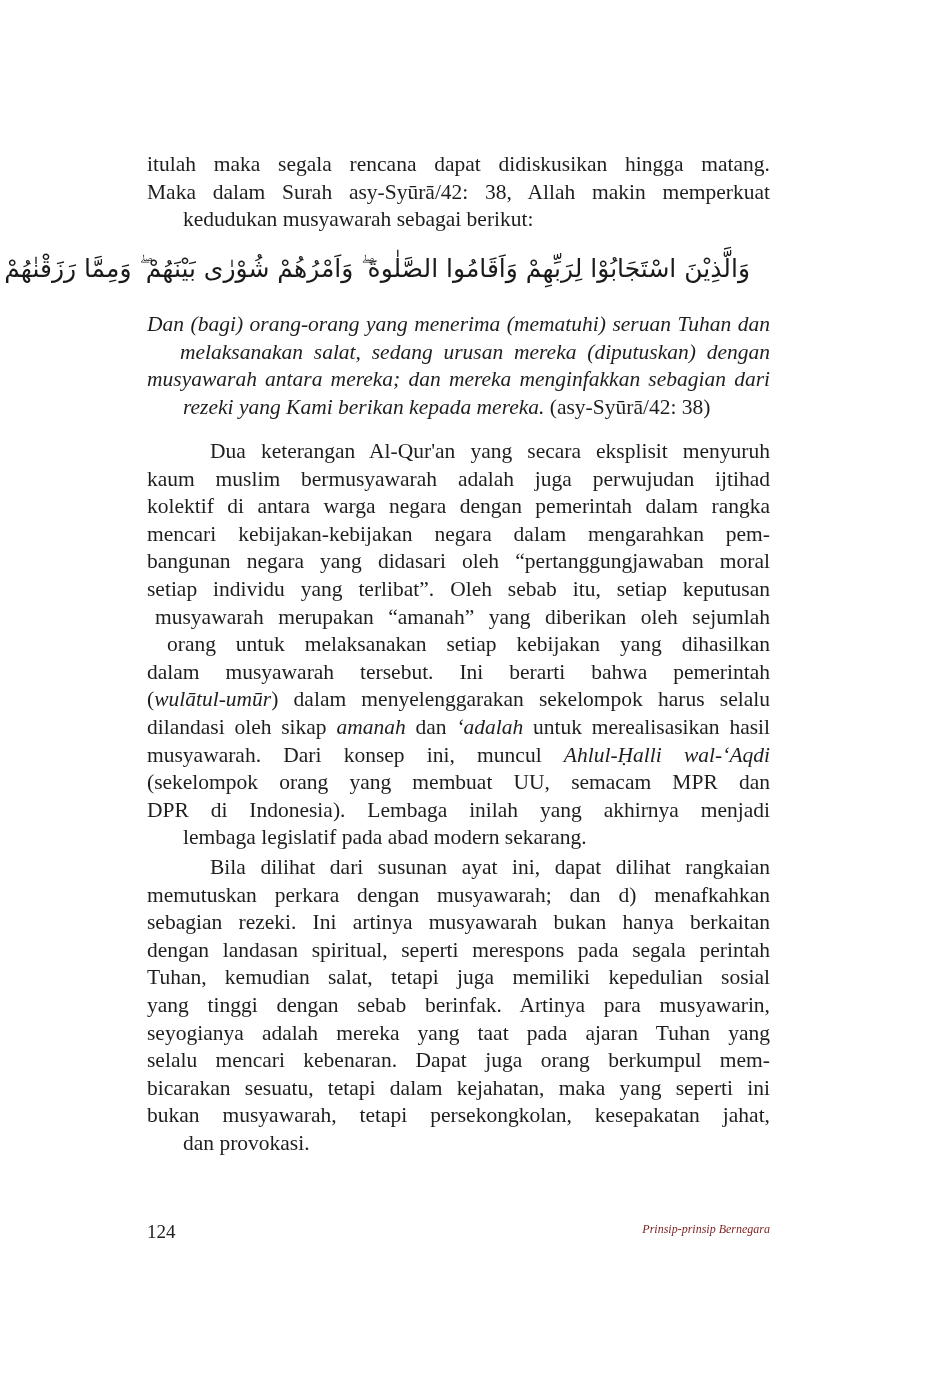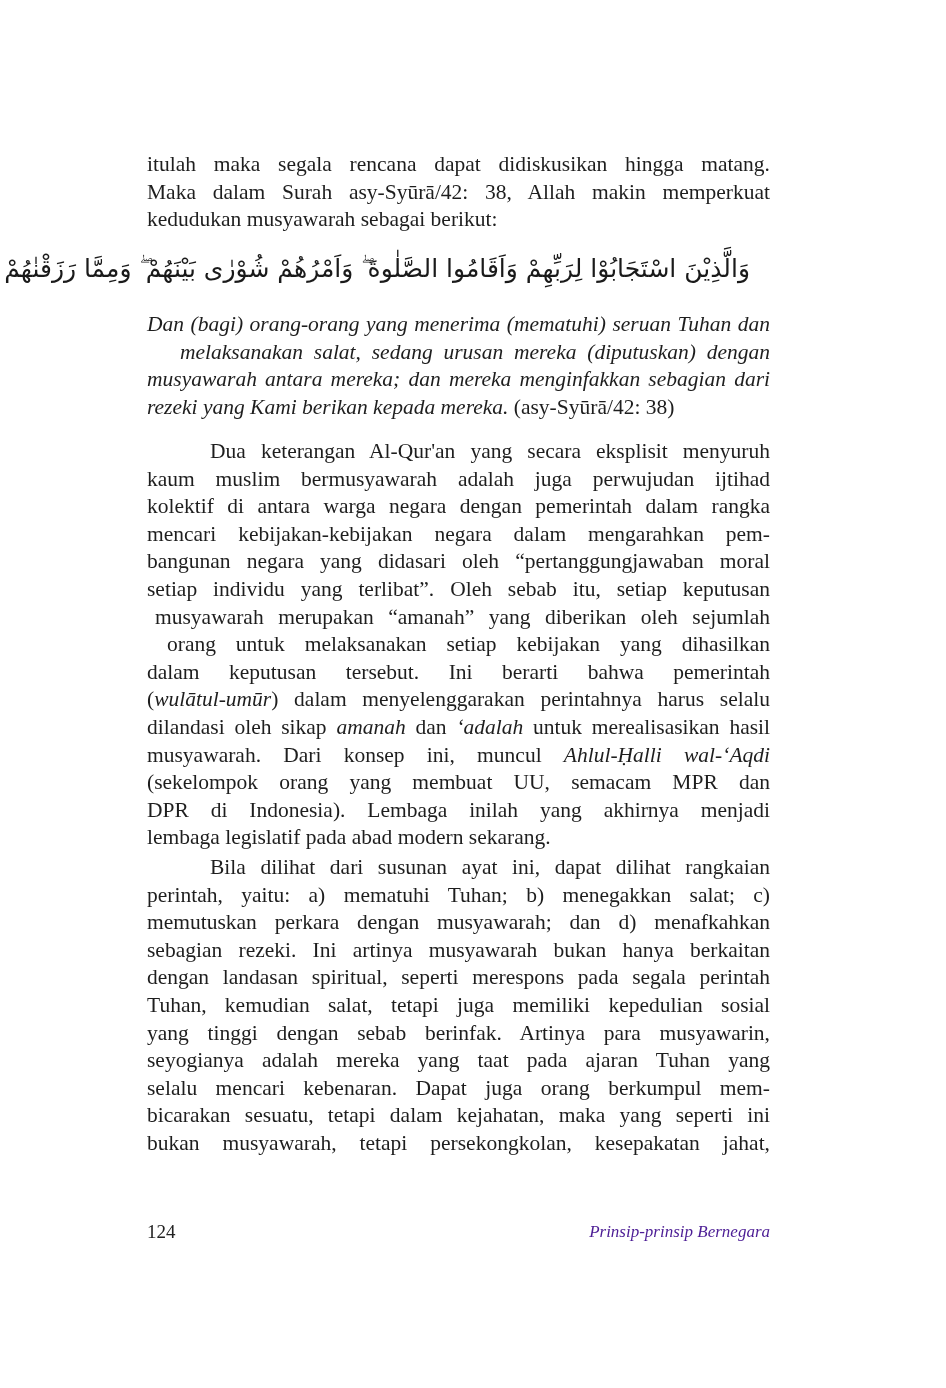--- a/index.html
+++ b/index.html
@@ -4,40 +4,40 @@
 <style>
   html, body { margin: 0; padding: 0; background: #ffffff; }
   body { width: 946px; height: 1388px; position: relative; overflow: hidden; }
   .page { position: absolute; left: 0; top: 0; width: 946px; height: 984px; background: #fff; }
   .text {
     position: absolute; left: 147px; width: 623px;
     font-family: "Liberation Serif", "DejaVu Serif", serif;
     font-size: 21.5px; line-height: 27.6px; color: #1e1e1e;
   }
   .line { display: block; text-align: justify; text-align-last: justify; white-space: nowrap; height: 27.6px; }
-  .line.last { text-align-last: left; }
+  .line.last { text-align-last: left; margin-left: 36px; }
   .indent { padding-left: 63px; }
   #intro { top: 151px; }
   #arabic {
     position: absolute; left: 170px; width: 580px; top: 246px; height: 46px;
     font-family: "DejaVu Sans", sans-serif; font-size: 25px; line-height: 46px;
     direction: rtl; text-align: center; color: #1a1a1a; white-space: nowrap;
   }
   #translation { top: 311px; }
   #translation .it { font-style: italic; }
   #p1 { top: 438px; }
   #p2 { top: 854px; }
   .em { font-style: italic; }
   #footer-num {
     position: absolute; left: 147px; top: 1221px;
     font-family: "Liberation Serif", serif; font-size: 19px; color: #222;
   }
   #footer-title {
     position: absolute; right: 176px; top: 1222px;
-    font-family: "Liberation Serif", serif; font-size: 17px; font-style: italic; color: #4c1d95; margin-left: 30px;
+    font-family: "Liberation Serif", serif; font-size: 12px; font-style: italic; color: #7f1d1d; margin-left: 30px;
   }
 </style>
 </head>
 <body>
 
 <div class="page">
 
   <div class="text" id="intro">
     <span class="line" style="white-space: normal;">itulah maka segala rencana dapat didiskusikan hingga matang.</span>
     <span class="line" style="white-space: normal;">Maka dalam Surah asy-Syūrā/42: 38, Allah makin memperkuat</span>
@@ -55,39 +55,39 @@
 
   <div class="text" id="p1">
     <span class="line indent" style="white-space: normal;">Dua keterangan Al-Qur'an yang secara eksplisit menyuruh</span>
     <span class="line" style="white-space: normal;">kaum muslim bermusyawarah adalah juga perwujudan ijtihad</span>
     <span class="line" style="white-space: normal;">kolektif di antara warga negara dengan pemerintah dalam rangka</span>
     <span class="line" style="white-space: normal;">mencari kebijakan-kebijakan negara dalam mengarahkan pem-</span>
     <span class="line" style="white-space: normal;">bangunan negara yang didasari oleh “pertanggungjawaban moral</span>
     <span class="line" style="white-space: normal;">setiap individu yang terlibat”. Oleh sebab itu, setiap keputusan</span>
     <span class="line" style="white-space: normal; margin-left: 8px;">musyawarah merupakan “amanah” yang diberikan oleh sejumlah</span>
     <span class="line" style="white-space: normal; margin-left: 20px;">orang untuk melaksanakan setiap kebijakan yang dihasilkan</span>
-    <span class="line" style="white-space: normal;">dalam keputusan tersebut. Ini berarti bahwa pemerintah</span>
-    <span class="line" style="white-space: normal;"><span>(</span><span class="em">wulātul-umūr</span><span>) dalam menyelenggarakan perintahnya harus selalu</span></span>
+    <span class="line" style="white-space: normal;">dalam musyawarah tersebut. Ini berarti bahwa pemerintah</span>
+    <span class="line" style="white-space: normal;"><span>(</span><span class="em">wulātul-umūr</span><span>) dalam menyelenggarakan sekelompok harus selalu</span></span>
     <span class="line" style="white-space: normal;"><span>dilandasi oleh sikap </span><span class="em">amanah</span><span> dan </span><span class="em">‘adalah</span><span> untuk merealisasikan hasil</span></span>
     <span class="line" style="white-space: normal;"><span>musyawarah. Dari konsep ini, muncul </span><span class="em">Ahlul-Ḥalli wal-‘Aqdi</span></span>
     <span class="line" style="white-space: normal;">(sekelompok orang yang membuat UU, semacam MPR dan</span>
     <span class="line" style="white-space: normal;">DPR di Indonesia). Lembaga inilah yang akhirnya menjadi</span>
     <span class="line last" style="white-space: normal;">lembaga legislatif pada abad modern sekarang.</span>
   </div>
 
   <div class="text" id="p2">
     <span class="line indent" style="white-space: normal;">Bila dilihat dari susunan ayat ini, dapat dilihat rangkaian</span>
-    <span class="line" style="white-space: normal;">perintah, yaitu: a) mematuhi Tuhan; b) menegakkan salat; c)</span>
     <span class="line" style="white-space: normal;">memutuskan perkara dengan musyawarah; dan d) menafkahkan</span>
     <span class="line" style="white-space: normal;">sebagian rezeki. Ini artinya musyawarah bukan hanya berkaitan</span>
     <span class="line" style="white-space: normal;">dengan landasan spiritual, seperti merespons pada segala perintah</span>
     <span class="line" style="white-space: normal;">Tuhan, kemudian salat, tetapi juga memiliki kepedulian sosial</span>
     <span class="line" style="white-space: normal;">yang tinggi dengan sebab berinfak. Artinya para musyawarin,</span>
     <span class="line" style="white-space: normal;">seyogianya adalah mereka yang taat pada ajaran Tuhan yang</span>
     <span class="line" style="white-space: normal;">selalu mencari kebenaran. Dapat juga orang berkumpul mem-</span>
     <span class="line" style="white-space: normal;">bicarakan sesuatu, tetapi dalam kejahatan, maka yang seperti ini</span>
     <span class="line" style="white-space: normal;">bukan musyawarah, tetapi persekongkolan, kesepakatan jahat,</span>
+    <span class="line last" style="white-space: normal;">dan provokasi.</span>
   </div>
 
   <div id="footer-num">124</div>
   <div id="footer-title">Prinsip-prinsip Bernegara</div>
 
 </div>
 
 </body></html>

